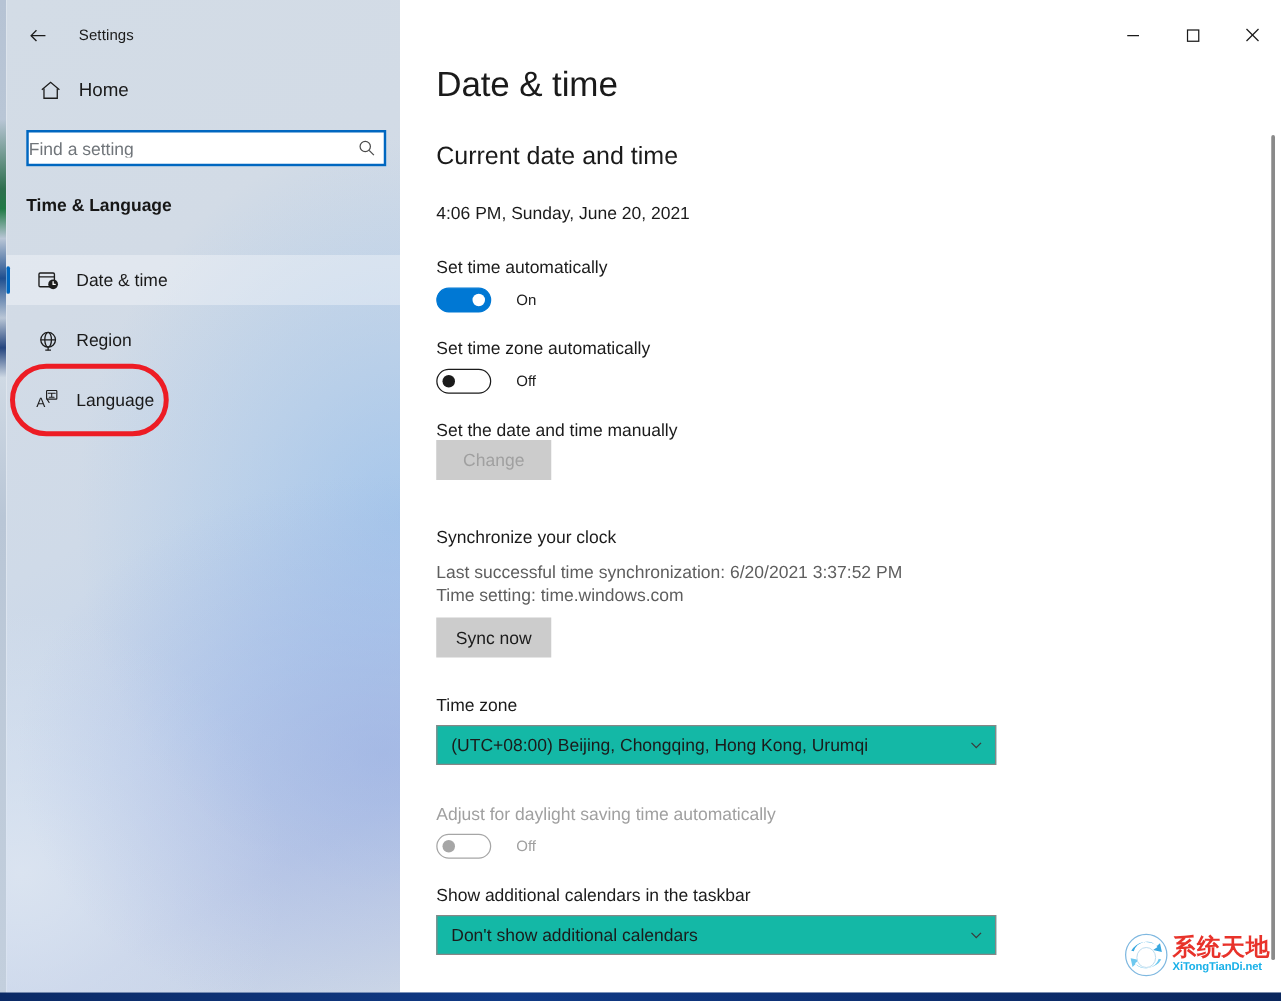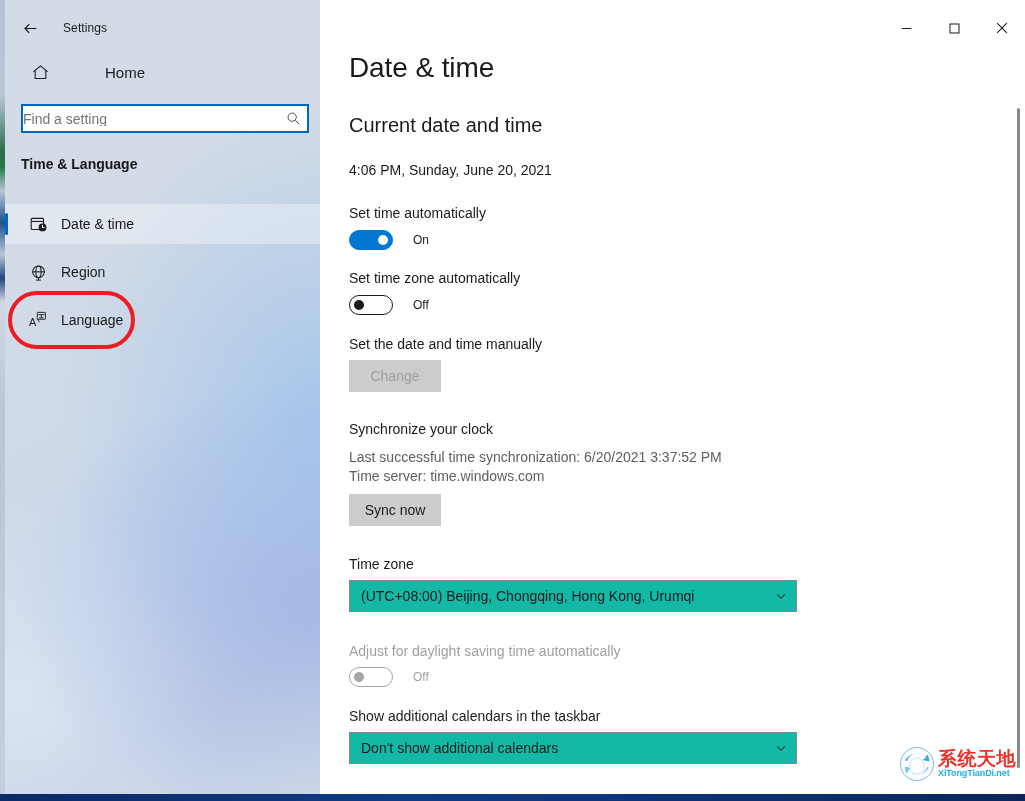--- a/index.html
+++ b/index.html
@@ -108,21 +108,21 @@
     left: 0; top: 54px;
     width: 315px; height: 36px;
     display: flex; align-items: center;
     cursor: pointer;
   }
   #home-item .nav-icon {
     width: 46px; margin-left: 12px;
     display: flex; align-items: center; justify-content: center;
   }
   #home-item .nav-label {
-    font-size: 15px; color: #1a1a1a; margin-left: 42px;
+    font-size: 15px; color: #1a1a1a;
   }
 
   #search-box {
     position: absolute;
     left: 16px; top: 104px;
     width: 288px; height: 29px;
     background: #ffffff;
     border: 2px solid #0067c0;
     display: flex; align-items: center;
     cursor: text;
@@ -307,21 +307,21 @@
     background: #cccccc;
     color: #1b1b1b;
     cursor: pointer;
     font-family: "Liberation Sans", sans-serif;
   }
   .win-button.disabled {
     background: #cccccc;
     color: #a0a0a0;
     cursor: default;
   }
-  #change-button { top: 360px; width: 91px; }
+  #change-button { top: 352px; width: 91px; }
   #sync-now-button { top: 494px; width: 91px; }
 
   
   .dropdown {
     position: absolute;
     left: 29px;
     height: 32px;
     background: #14b8a6;
     border: 1px solid #868686;
     display: flex; align-items: center;
@@ -493,21 +493,21 @@
           <span class="knob"></span>
         </span>
         <span class="toggle-state">Off</span>
       </div>
 
       <div class="body-text" id="label-set-manual">Set the date and time manually</div>
       <button class="win-button disabled" id="change-button">Change</button>
 
       <div class="body-text" id="heading-sync">Synchronize your clock</div>
       <div class="body-text muted" id="sync-last">Last successful time synchronization: 6/20/2021 3:37:52 PM</div>
-      <div class="body-text muted" id="sync-server">Time server: time.windows.com</div>
+      <div class="body-text muted" id="sync-server">Time setting: time.windows.com</div>
       <button class="win-button" id="sync-now-button">Sync now</button>
 
       <div class="body-text" id="label-timezone">Time zone</div>
       <div class="dropdown" id="dropdown-timezone">
         <span class="dd-text">(UTC+08:00) Beijing, Chongqing, Hong Kong, Urumqi</span>
         <span class="dd-chevron">
           <svg width="12" height="12" viewBox="0 0 12 12" fill="none" stroke="#3c3c3c" stroke-width="1.1">
             <path d="M2.2 4.3 L6 8.1 L9.8 4.3"></path>
           </svg>
         </span>

